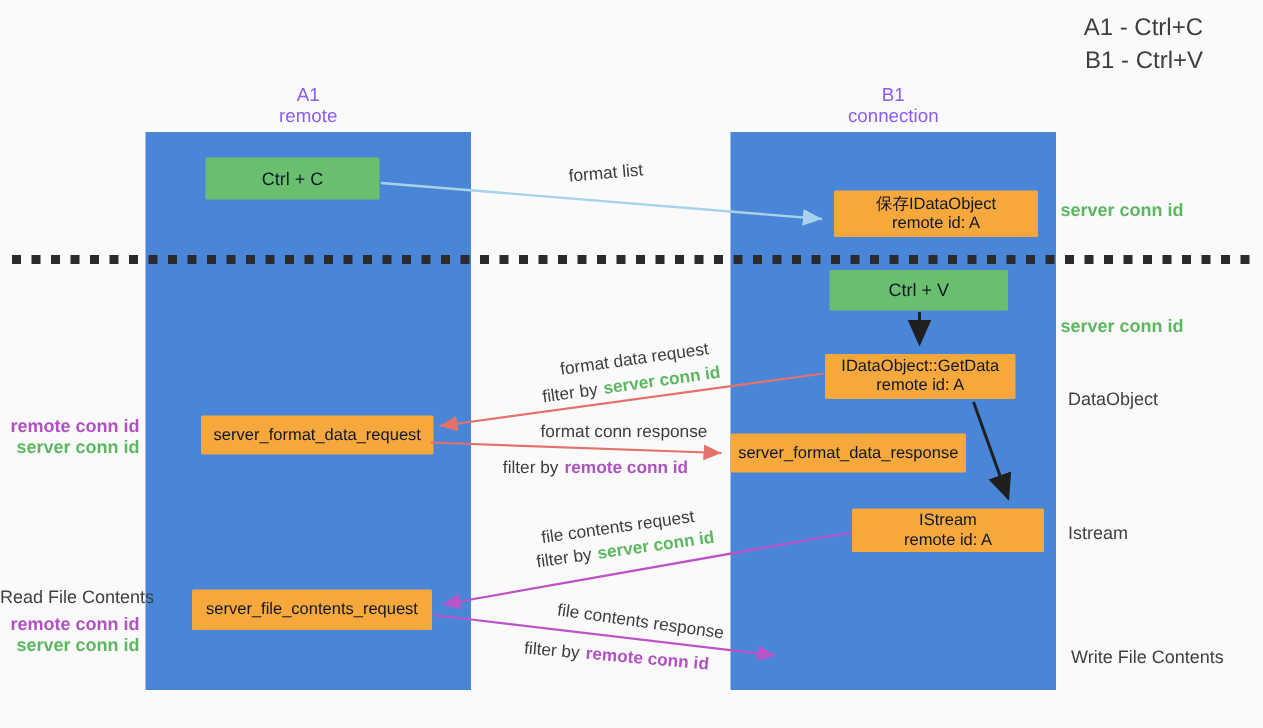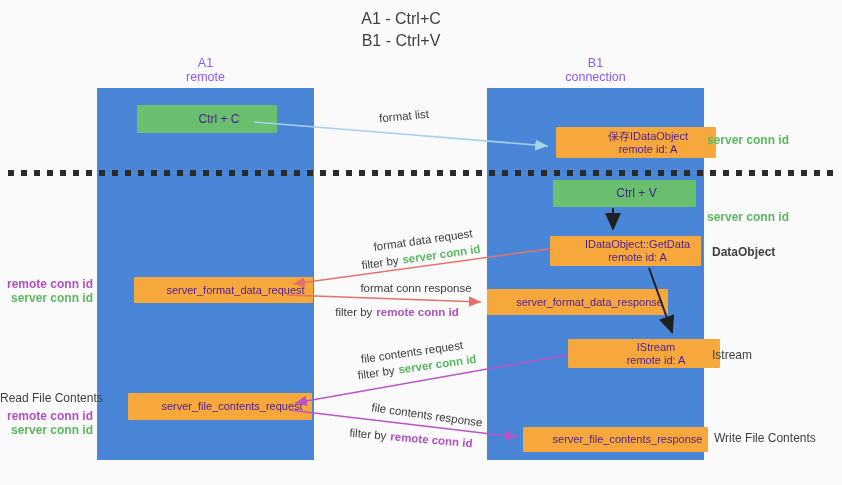--- a/index.html
+++ b/index.html
@@ -2,32 +2,32 @@
 <html><head>
 <meta charset="utf-8">
 <style>
   html,body{margin:0;padding:0;}
   .stage{
     position:relative; width:842px; height:485px; overflow:hidden;
     background:#fafafa; font-family:"Liberation Sans", sans-serif;
     -webkit-font-smoothing:antialiased;
   }
   .title{
-    position:absolute; left:0; right:40px; top:8px; text-align:center;
+    position:absolute; left:0; right:40px; top:8px; text-align:right;
     font-size:16px; line-height:22px; color:#3f3f3f;
   }
   .col-rect{ position:absolute; top:88px; width:217px; height:372px; background:#4a86d8; }
   .col-head{
     position:absolute; top:56px; width:217px; text-align:center;
     font-size:12.5px; line-height:14px; color:#8b5cf6;
   }
   .node{
     position:absolute; display:flex; flex-direction:column; align-items:center;
-    justify-content:center; color:#4c1d95; text-align:center;
-    font-size:11px; line-height:13px; border-radius:1px;padding-left:24px;
+    justify-content:center; color:#0f172a; text-align:center;
+    font-size:11px; line-height:13px; border-radius:1px;
   }
   .node.green{ background:#6abf6e; font-size:12px; }
   .node.orange{ background:#f6a83c; }
   .elabel{
     position:absolute; white-space:nowrap; font-size:11.5px; color:#3d3d3d;
     transform:translate(-50%,-50%) rotate(var(--r,0deg));
   }
   .filter{ display:flex; gap:4px; }
   .green-t{ color:#5cb860; font-weight:700; }
   .purple-t{ color:#b052c0; font-weight:700; }
@@ -87,23 +87,20 @@
 
   <div class="node orange" style="left:568px;top:339px;width:128px;height:29px;">
     <div>IStream</div>
     <div>remote id: A</div>
   </div>
 
   <div class="node orange" style="left:128px;top:393px;width:160px;height:27px;text-align:right;">
     <div>server_file_contents_request</div>
   </div>
 
-  <div class="node orange" style="left:523px;top:427px;width:161px;height:25px;">
-    <div>server_file_contents_response</div>
-  </div>
 
   <svg class="overlay" width="842" height="485" viewBox="0 0 842 485">
     <defs>
       <marker id="m-blue" markerWidth="9" markerHeight="8" refX="8" refY="3.5" orient="auto">
         <path d="M0,0 L8,3.5 L0,7 Z" fill="#a8d2ec"></path>
       </marker>
       <marker id="m-red" markerWidth="9" markerHeight="8" refX="8" refY="3.5" orient="auto">
         <path d="M0,0 L8,3.5 L0,7 Z" fill="#e5726a"></path>
       </marker>
       <marker id="m-mag" markerWidth="9" markerHeight="8" refX="8" refY="3.5" orient="auto">
@@ -152,21 +149,21 @@
   </div>
 
   <div class="elabel" style="left:427px;top:415px;--r:8deg;">file contents response</div>
   <div class="elabel filter" style="left:411px;top:438px;--r:5deg;">
     <span>filter by</span>
     <span class="purple-t">remote conn id</span>
   </div>
 
   <div class="side bold-green" style="left:707px;top:133px;">server conn id</div>
   <div class="side bold-green" style="left:707px;top:210px;">server conn id</div>
-  <div class="side" style="left:712px;top:245px;font-weight:bold;">DataObject</div>
+  <div class="side" style="left:712px;top:259px;">DataObject</div>
   <div class="side" style="left:712px;top:348px;">Istream</div>
   <div class="side" style="left:714px;top:431px;">Write File Contents</div>
 
   <div class="side right-align bold-purple" style="top:277px;">remote conn id</div>
   <div class="side right-align bold-green" style="top:291px;">server conn id</div>
   <div class="side right-align" style="top:391px;">Read File Contents</div>
   <div class="side right-align bold-purple" style="top:409px;">remote conn id</div>
   <div class="side right-align bold-green" style="top:423px;">server conn id</div>
 
 </div>

